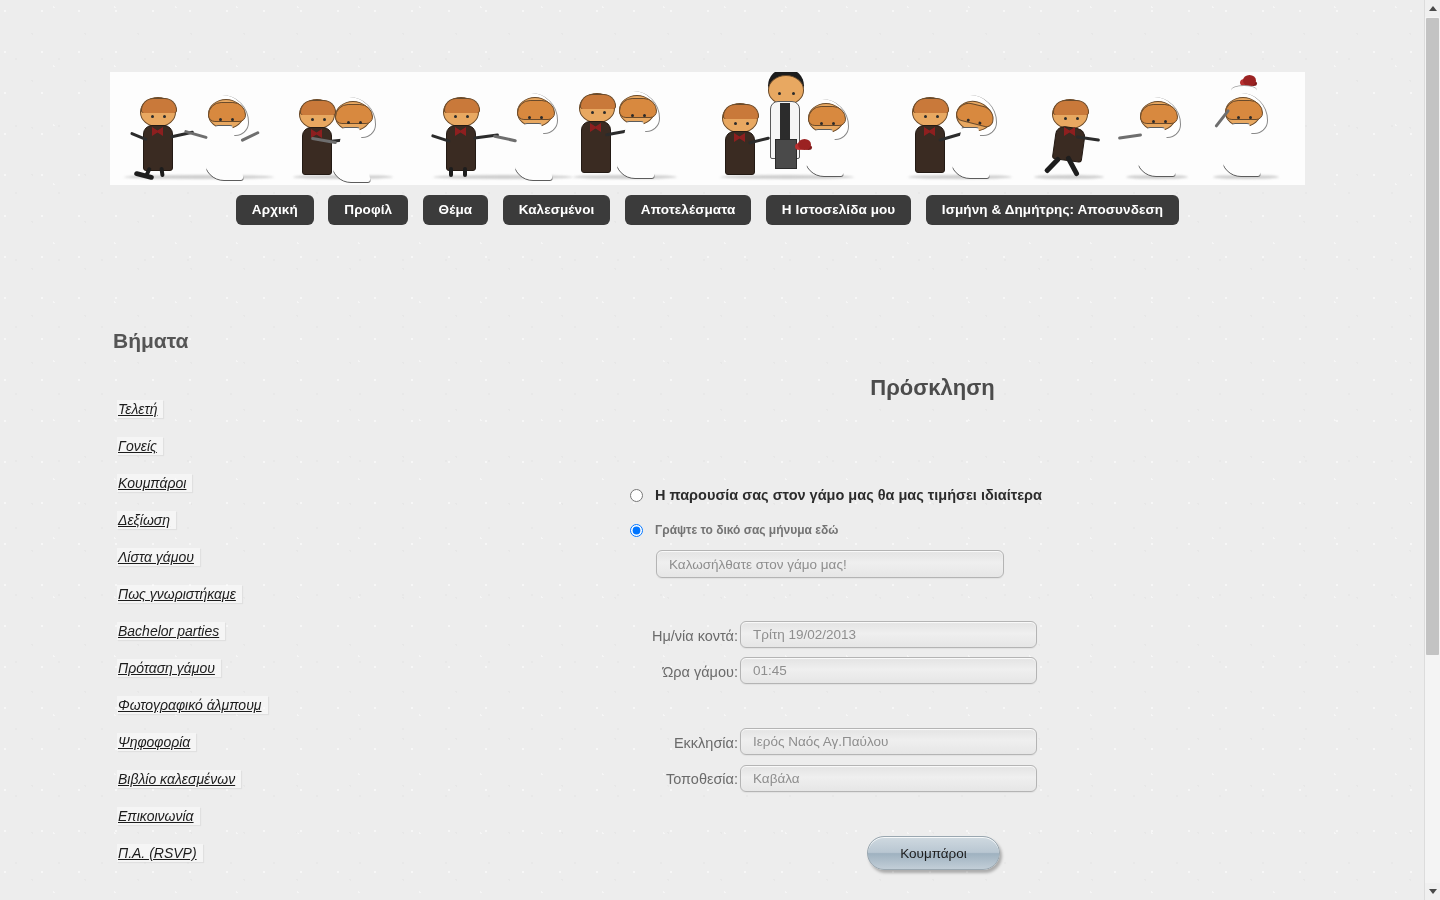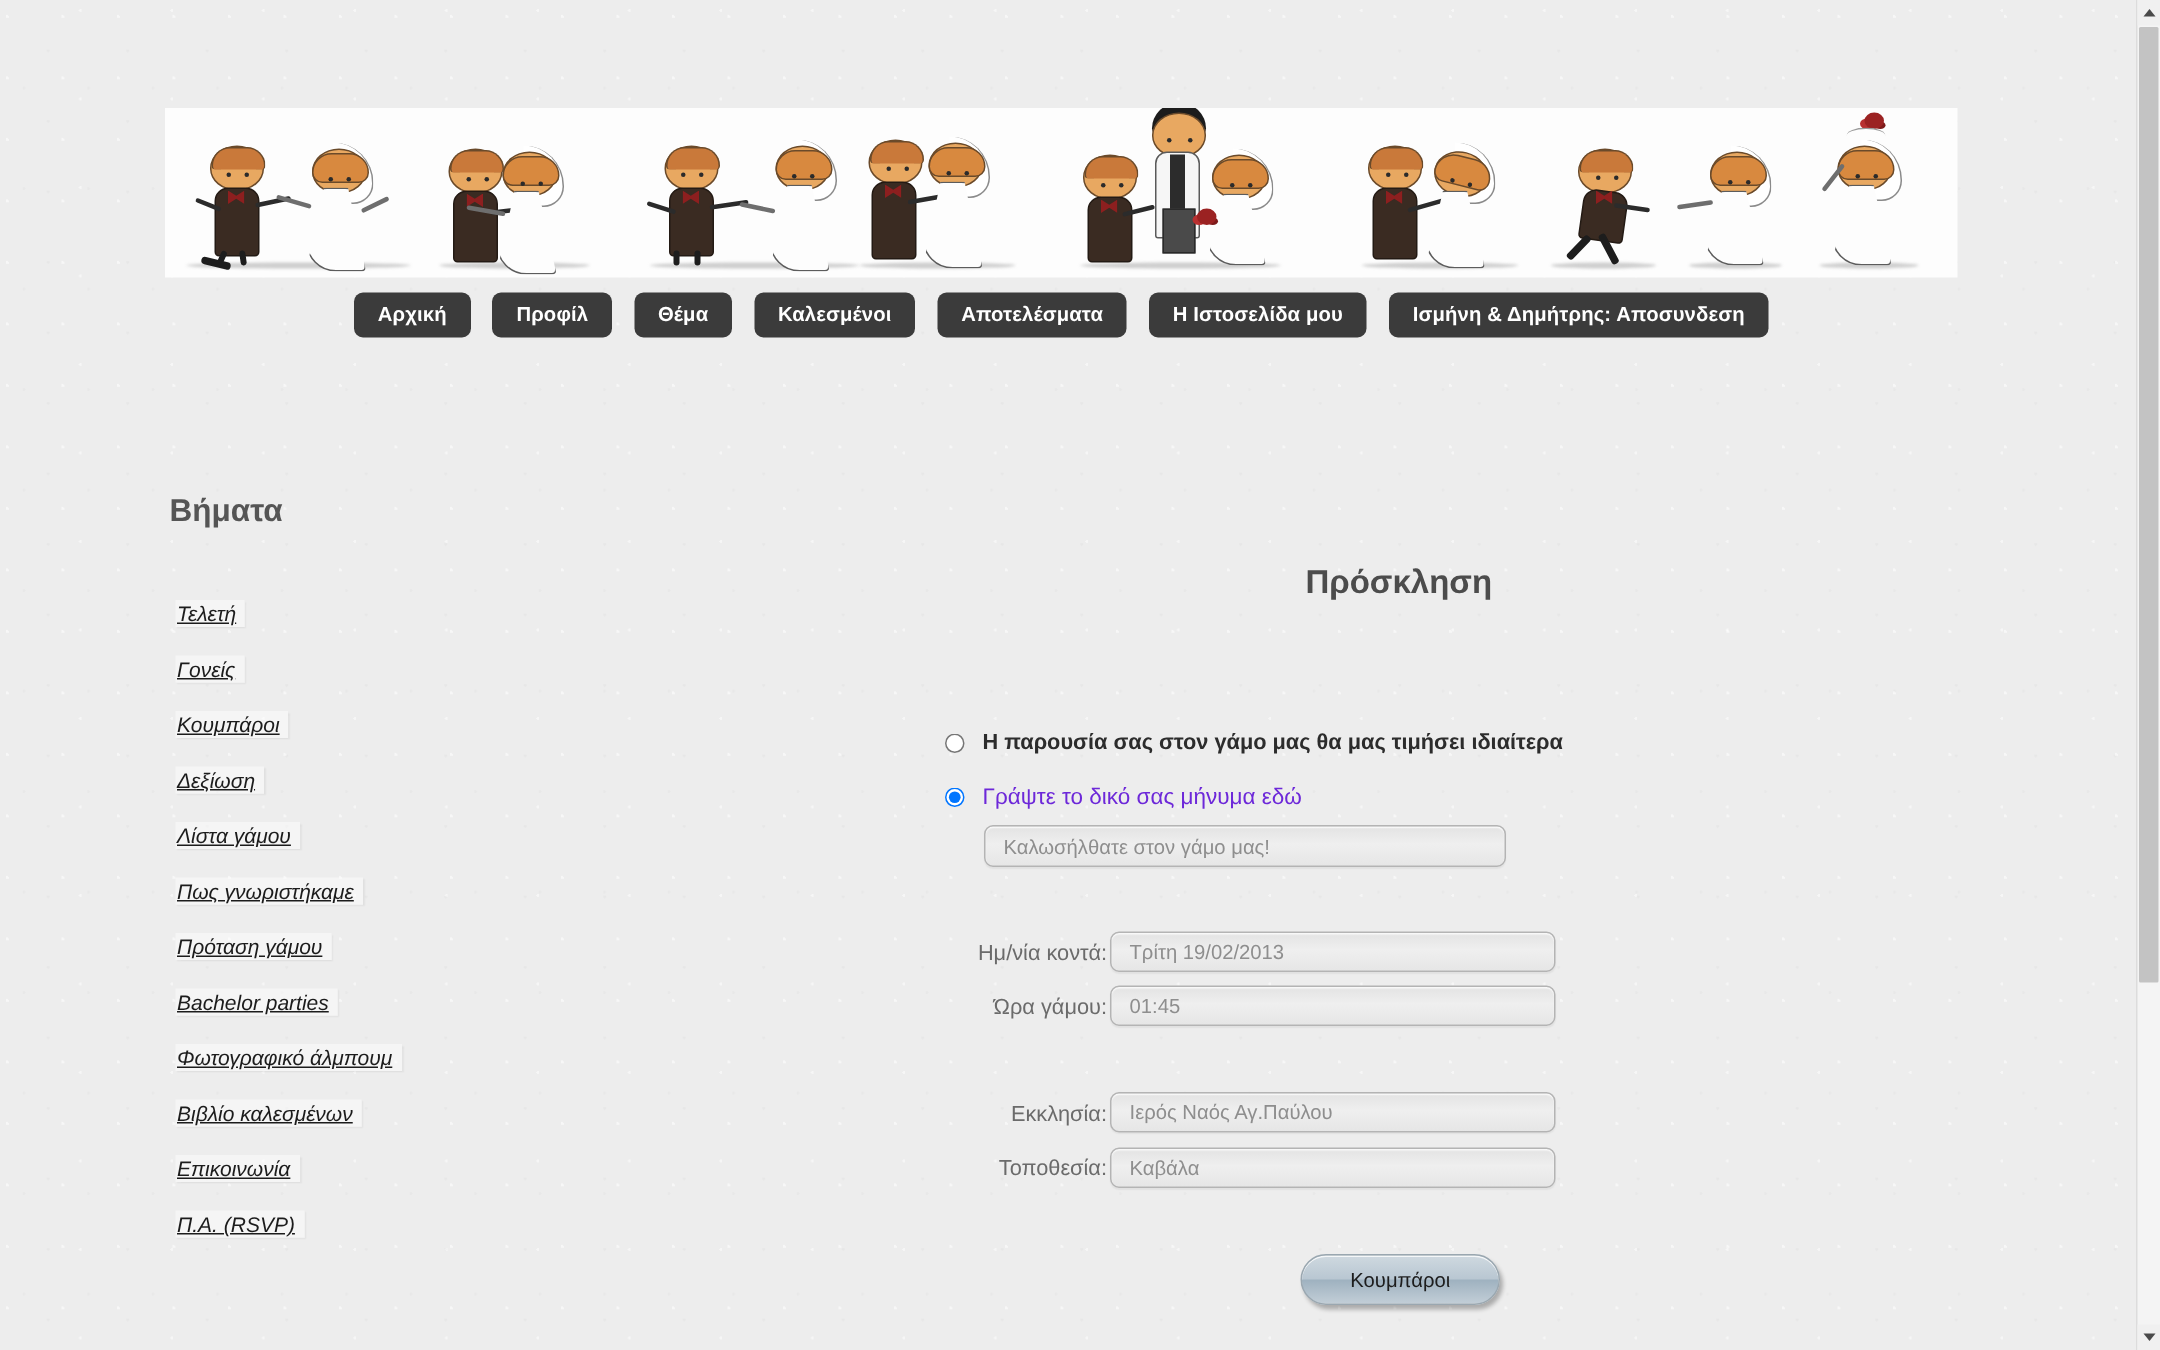--- a/index.html
+++ b/index.html
@@ -246,23 +246,23 @@
     width: 13px; height: 13px;
     margin: 0;
     cursor: pointer;
   }
   .radio-label {
     font-size: 14.5px;
     font-weight: bold;
     color: #2c2c2c;
   }
   .radio-label.muted {
-    font-weight: normal;
-    color: #6d28d9;
-    font-size: 15px;
+    font-weight: bold;
+    color: #737373;
+    font-size: 12px;
   }
 
   .txtin {
     box-sizing: border-box;
     border: 1px solid #b4b4b4;
     border-radius: 6px;
     background: linear-gradient(to bottom, #e3e3e3 0%, #efefef 45%, #e6e6e6 100%);
     box-shadow: inset 0 1px 1px rgba(255,255,255,.85), 0 1px 1px rgba(0,0,0,.05);
     color: #7d7d7d;
     font-size: 13.5px;
@@ -565,23 +565,24 @@
   </nav>
 
   <h2 id="steps-title">Βήματα</h2>
   <ul id="steps-list">
     <li><a>Τελετή</a></li>
     <li><a>Γονείς</a></li>
     <li><a>Κουμπάροι</a></li>
     <li><a>Δεξίωση</a></li>
     <li><a>Λίστα γάμου</a></li>
     <li><a>Πως γνωριστήκαμε</a></li>
+    <li><a>Bachelor parties</a></li>
     <li><a>Πρόταση γάμου</a></li>
-    <li><a>Bachelor parties</a></li>
     <li><a>Φωτογραφικό άλμπουμ</a></li>
+    <li><a>Ψηφοφορία</a></li>
     <li><a>Βιβλίο καλεσμένων</a></li>
     <li><a>Επικοινωνία</a></li>
     <li><a>Π.Α. (RSVP)</a></li>
   </ul>
 
   <h1 id="panel-title">Πρόσκληση</h1>
 
 
   <div class="radio-row" style="top:487px;">
     <input type="radio" name="invite-msg" style="">

